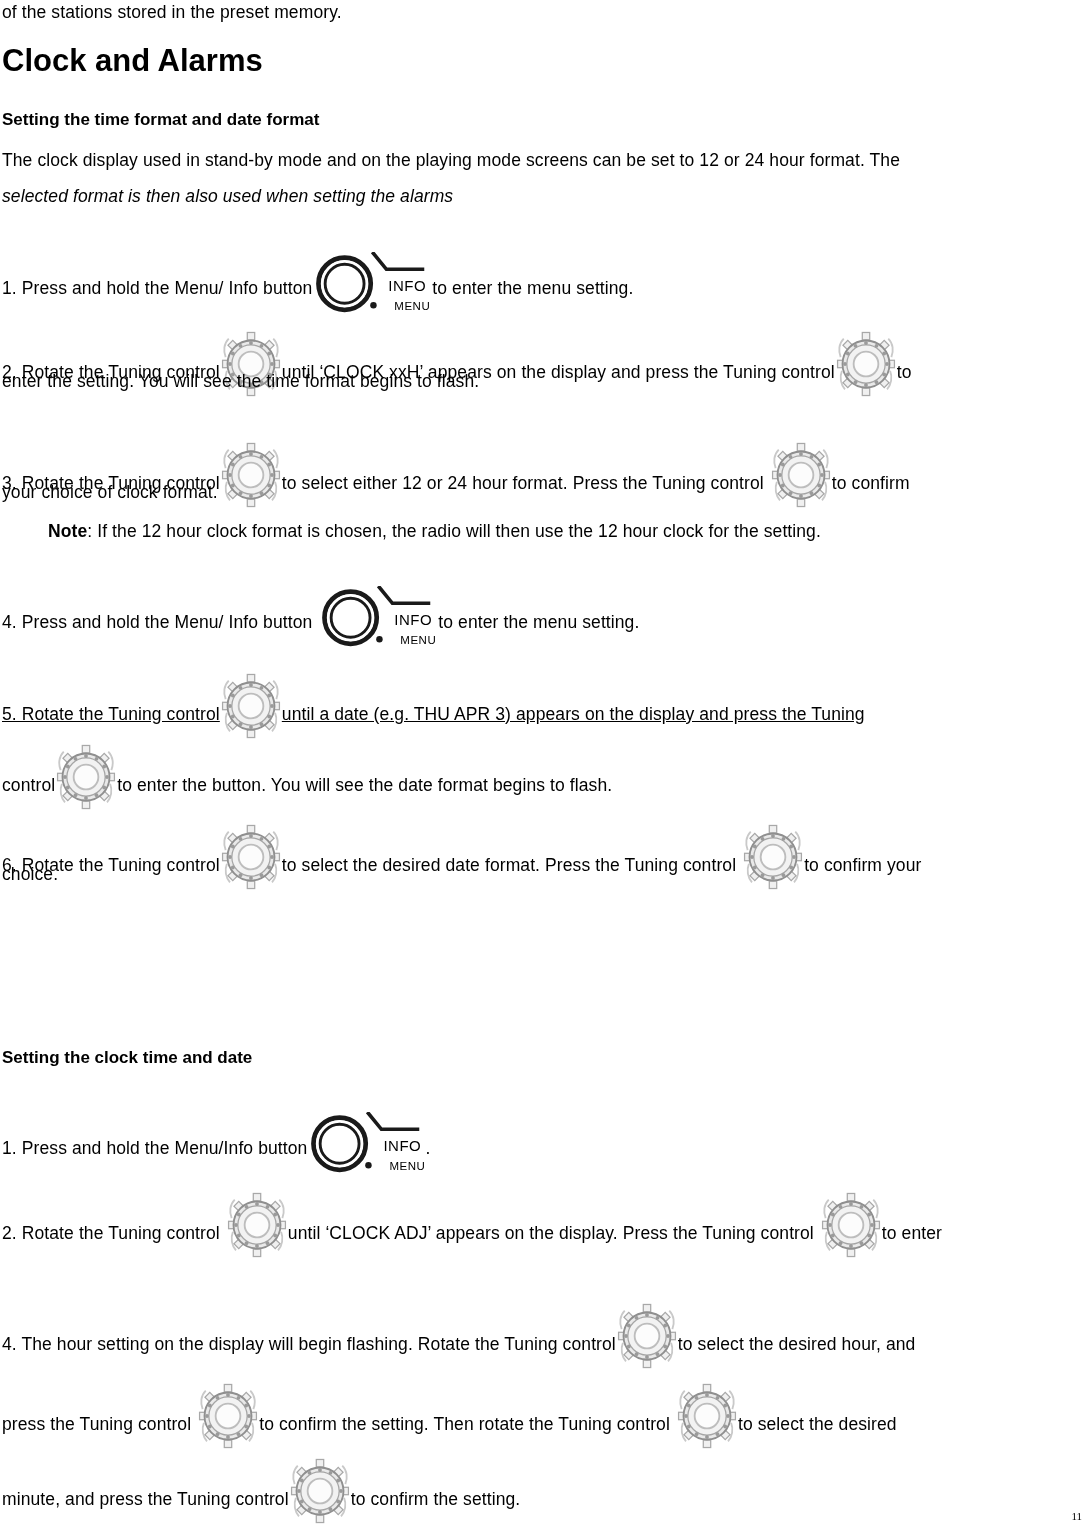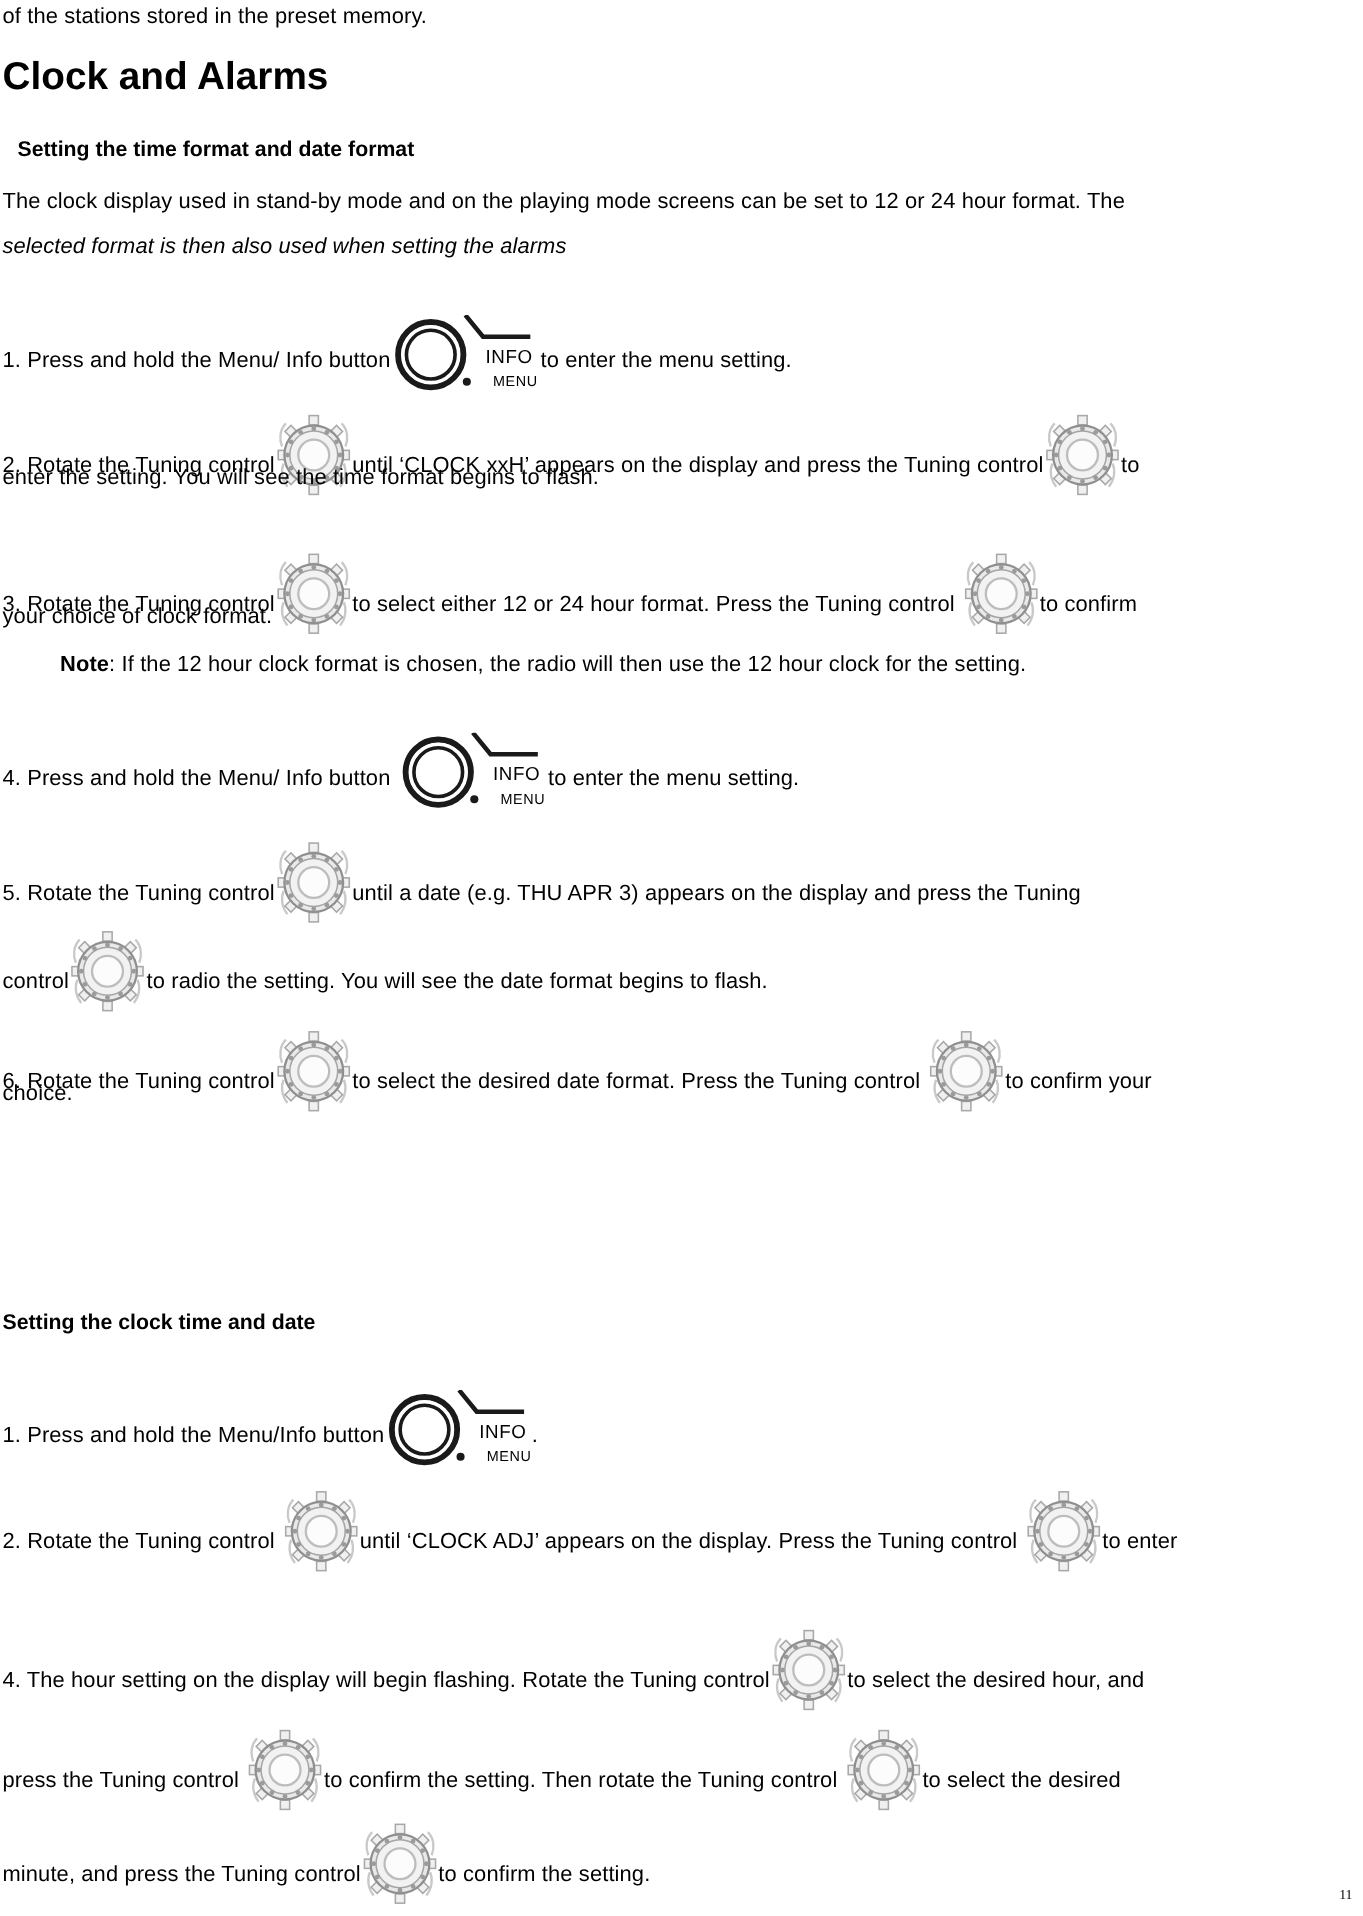--- a/index.html
+++ b/index.html
@@ -149,21 +149,21 @@
 
         <circle cx="82" cy="74" r="4.5" fill="#1a1a1a"></circle>
       </symbol>
     </defs>
   </svg>
 
   <div class="line" style="top:2px;">of the stations stored in the preset memory.</div>
 
   <div class="h1" style="top:44px;">Clock and Alarms</div>
 
-  <div class="h2" style="top:110px;margin-left:12px;">Setting the time format and date format</div>
+  <div class="h2" style="top:110px;">Setting the time format and date format</div>
 
   <div class="line" style="top:150px;">The clock display used in stand-by mode and on the playing mode screens can be set to 12 or 24 hour format. The</div>
   <div class="line" style="top:186px;font-style:italic;">selected format is then also used when setting the alarms</div>
 
   <div class="para" style="top:258px;">
     <span>1. Press and hold the Menu/ Info button</span><span class="infobtn inl" style="width:116px;height:62px;margin:0 2px 0 2px;position:relative;top:-6px;">
       <svg width="116" height="62" viewBox="0 0 160 86">
           <use href="#sym-infobtn"></use>
         </svg>
       <span style="position:absolute;left:74px;top:24px;font-size:15px;font-weight:500;letter-spacing:0.5px;">INFO</span>
@@ -204,33 +204,33 @@
   <div class="para" style="top:592px;">
     <span>4. Press and hold the Menu/ Info button</span><span class="infobtn inl" style="width:116px;height:62px;margin:0 2px 0 8px;position:relative;top:-6px;">
       <svg width="116" height="62" viewBox="0 0 160 86">
           <use href="#sym-infobtn"></use>
         </svg>
       <span style="position:absolute;left:74px;top:24px;font-size:15px;font-weight:500;letter-spacing:0.5px;">INFO</span>
       <span style="position:absolute;left:80px;top:44px;font-size:11.5px;letter-spacing:0.5px;">MENU</span>
     </span><span>to enter the menu setting.</span>
   </div>
 
-  <div class="para" style="top:681px;">
+  <div class="para" style="top:681px;text-decoration:underline;">
     <span>5. Rotate the Tuning control</span><span class="knob inl" style="width:62px;height:68px;position:relative;top:-9px;">
       <svg width="62" height="68" viewBox="0 0 100 110">
           <use href="#sym-knob"></use>
         </svg>
     </span><span>until a date (e.g. THU APR 3) appears on the display and press the Tuning</span>
   </div>
   <div class="para" style="top:752px;">
     <span>control</span><span class="knob inl" style="width:62px;height:68px;position:relative;top:-9px;">
       <svg width="62" height="68" viewBox="0 0 100 110">
           <use href="#sym-knob"></use>
         </svg>
-    </span><span>to radio the setting. You will see the date format begins to flash.</span>
+    </span><span>to enter the button. You will see the date format begins to flash.</span>
   </div>
 
   <div class="para" style="top:832px;">
     <span>6. Rotate the Tuning control</span><span class="knob inl" style="width:62px;height:68px;position:relative;top:-9px;">
       <svg width="62" height="68" viewBox="0 0 100 110">
           <use href="#sym-knob"></use>
         </svg>
     </span><span>to select the desired date format. Press the Tuning control</span><span class="knob inl" style="width:62px;height:68px;position:relative;top:-9px;margin-left:6px;">
       <svg width="62" height="68" viewBox="0 0 100 110">
           <use href="#sym-knob"></use>

